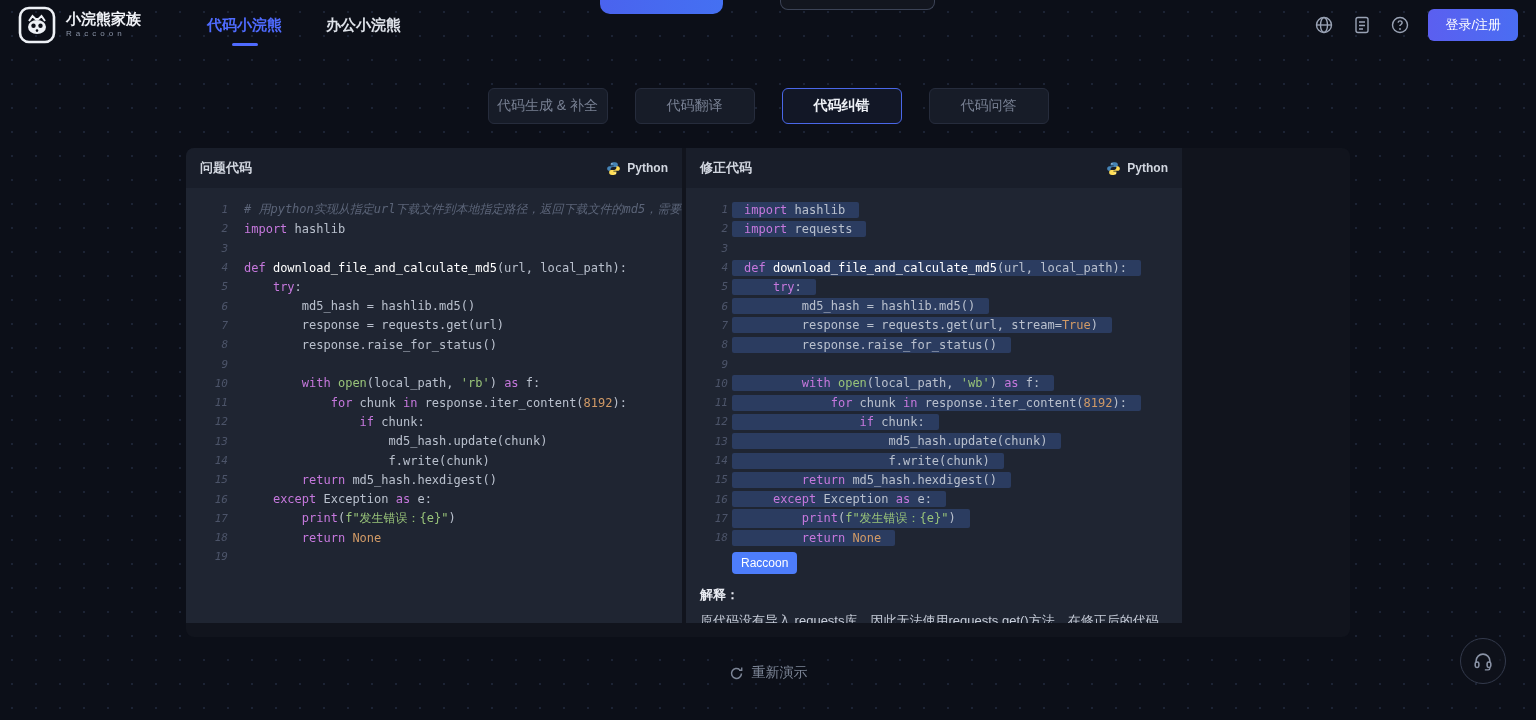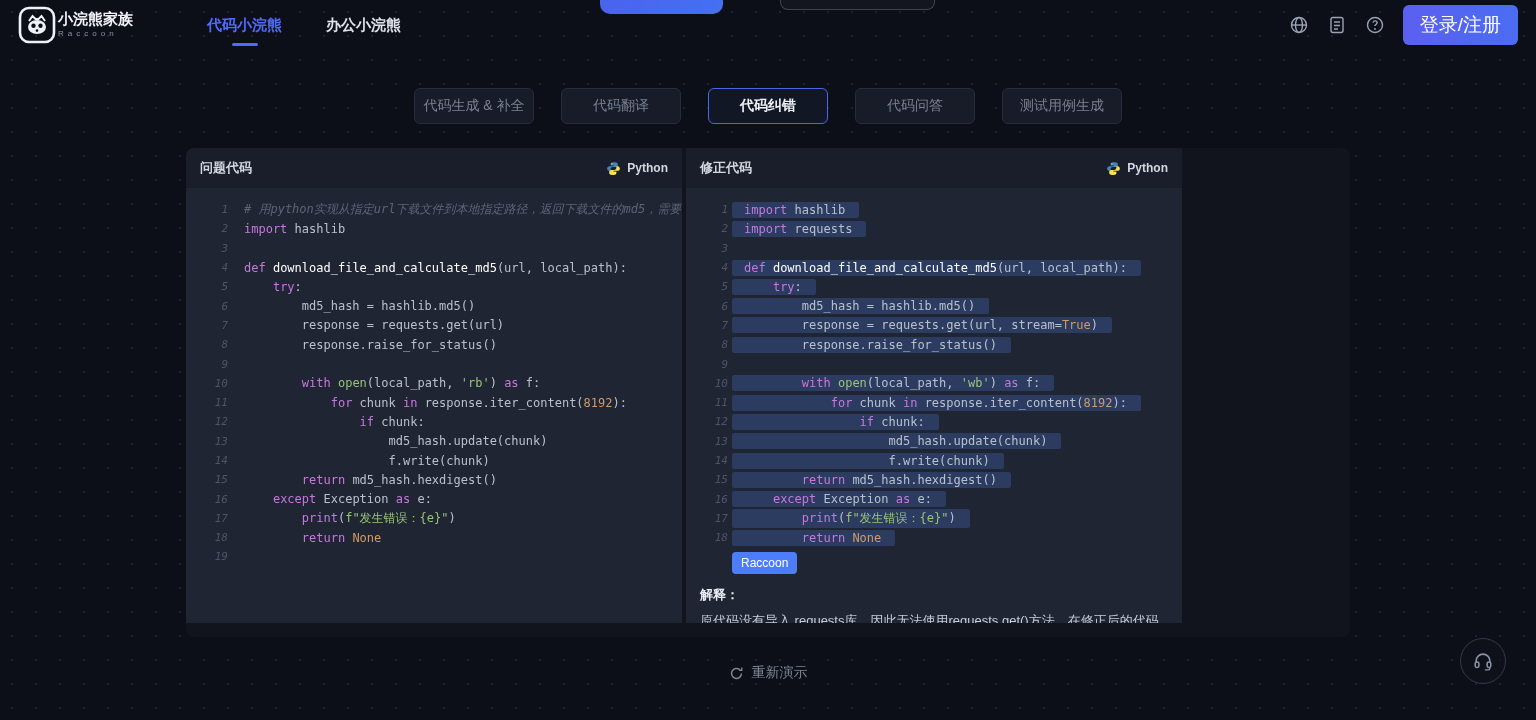--- a/index.html
+++ b/index.html
@@ -14,34 +14,34 @@
   }
 
   
   .hero-btn-blue { position:absolute; top:0; left:600px; width:123px; height:14px;
     background:linear-gradient(90deg,#4a63ee,#4470f2); border-radius:0 0 10px 10px; }
   .hero-btn-ghost { position:absolute; top:0; left:780px; width:155px; height:10px;
     border:1px solid #3c4356; border-top:none; border-radius:0 0 8px 8px; background:rgba(255,255,255,0.03); }
 
   
   .topnav { height:50px; display:flex; align-items:center; padding:0 18px; position:relative; }
-  .brand { display:flex; align-items:center; gap:2px; min-width:165px; cursor:pointer; }
+  .brand { display:flex; align-items:center; gap:10px; min-width:165px; cursor:pointer; }
   .logo-box { width:38px; height:38px; display:flex; align-items:center; justify-content:center; }
   .brand-text { display:flex; flex-direction:column; line-height:1.1; }
   .brand-name { font-size:15px; font-weight:700; color:#f0f2f7; }
   .brand-sub { font-size:8px; color:#8a93a6; letter-spacing:4px; margin-top:2px; }
   .nav-items { display:flex; gap:40px; margin-left:22px; height:50px; align-items:center; }
   .nav-item { font-size:15px; font-weight:600; color:#dfe3ea; cursor:pointer; position:relative; padding:0 2px; }
   .nav-item.active { color:#4f6bff; }
   .nav-item.active::after { content:""; position:absolute; left:50%; transform:translateX(-50%);
     bottom:-11px; width:26px; height:3px; border-radius:2px; background:#4f6bff; }
   .nav-right { margin-left:auto; display:flex; align-items:center; gap:18px; }
   .icon-btn { width:20px; height:20px; color:#9aa3b5; cursor:pointer; display:flex; }
   .icon-btn svg { width:100%; height:100%; }
-  .login-btn { background:linear-gradient(90deg,#5b5ff0,#4a6df2); color:#fff; font-size:19px;
+  .login-btn { background:linear-gradient(90deg,#5b5ff0,#4a6df2); color:#fff; font-size:13px;
     padding:7px 17px; border-radius:6px; border:none; cursor:pointer; font-family:inherit;text-align:center; }
 
   
   .tabs { display:flex; justify-content:center; gap:27px; margin-top:38px; }
   .tab { width:120px; height:36px; display:flex; align-items:center; justify-content:center;
     background:#171c28; border:1px solid #262c3c; border-radius:6px;
     color:#788093; font-size:14px; cursor:pointer; }
   .tab.active { border-color:#4a67e8; color:#eef1f6; background:#121726; font-weight:600; }
 
   
@@ -136,21 +136,20 @@
     </span>
     <button class="login-btn">登录/注册</button>
   </div>
 </header>
 
 <div class="tabs" id="tabs">
     <div class="tab">代码生成 &amp; 补全</div>
     <div class="tab">代码翻译</div>
     <div class="tab active">代码纠错</div>
     <div class="tab">代码问答</div>
-    <div class="tab">测试用例生成</div>
   </div>
 
 <div class="card">
   <section class="panel">
     <div class="panel-header">
       <span class="panel-title">问题代码</span>
       <span class="lang">
         <svg viewBox="0 0 16 16">
           <path fill="#4584b6" d="M7.9 1.2c-1.8 0-3 .8-3 2.1v1.6h3.2v.6H3.6c-1.4 0-2.4 1-2.4 2.5s1 2.5 2.4 2.5h1.3V8.8c0-1.3 1.1-2.3 2.4-2.3h3.3c1.1 0 2-.9 2-2V3.3c0-1.3-1.5-2.1-2.9-2.1z"></path>
           <path fill="#ffde57" d="M8.1 14.8c1.8 0 3-.8 3-2.1v-1.6H7.9v-.6h4.5c1.4 0 2.4-1 2.4-2.5s-1-2.5-2.4-2.5h-1.3v1.7c0 1.3-1.1 2.3-2.4 2.3H5.4c-1.1 0-2 .9-2 2v1.2c0 1.3 1.5 2.1 2.9 2.1z"></path>

